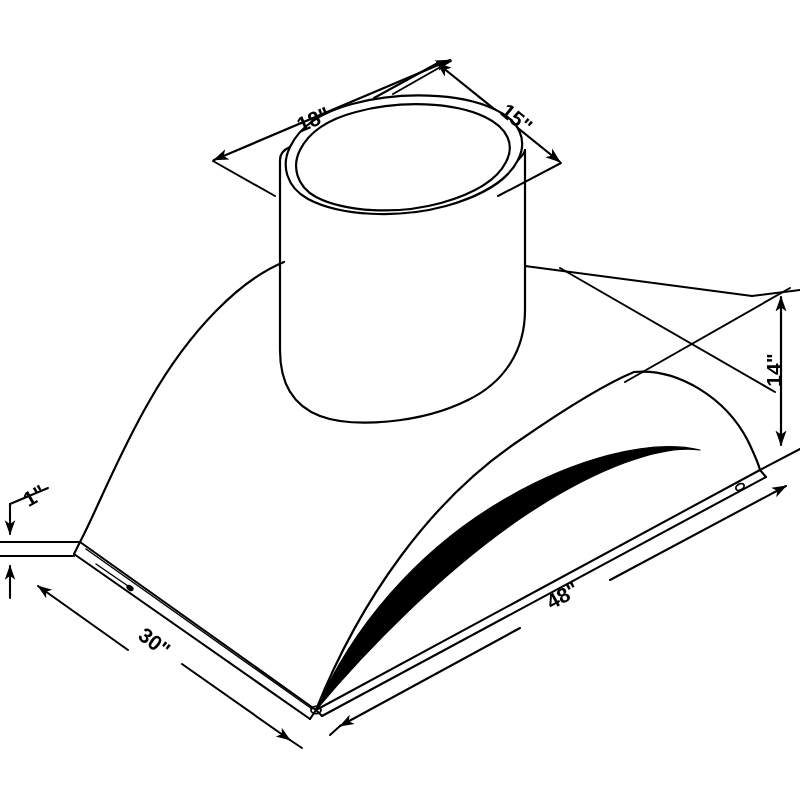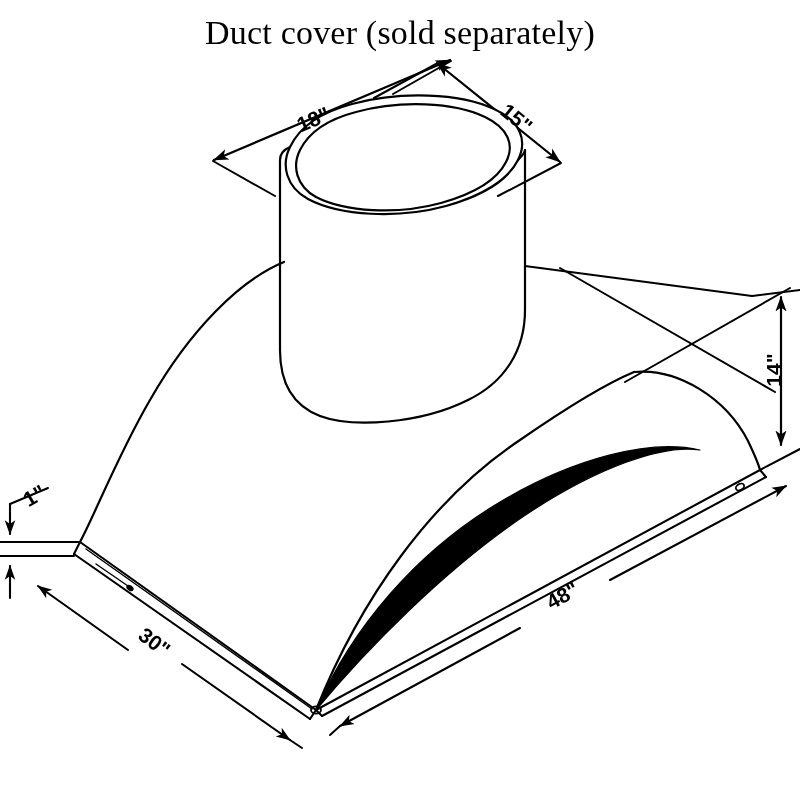--- a/index.html
+++ b/index.html
@@ -41,21 +41,20 @@
     font-size: 21px;
     font-weight: 700;
     fill: #000000;
   }
 </style>
 </head>
 <body>
 
 <div id="page">
 
-  <div id="title">Duct cover (sold separately)</div>
 
   <svg id="drawing" viewBox="0 0 800 800">
     <defs>
       <marker id="arrow" viewBox="0 0 10 10" refX="9.4" refY="5" markerWidth="7" markerHeight="7" orient="auto-start-reverse">
         <path d="M 0 1.4 L 10 5 L 0 8.6 L 2.6 5 Z" fill="#000"></path>
       </marker>
     </defs>
 
     <g fill="none" stroke="#000" stroke-width="2.1" stroke-linecap="round" stroke-linejoin="round">
 

